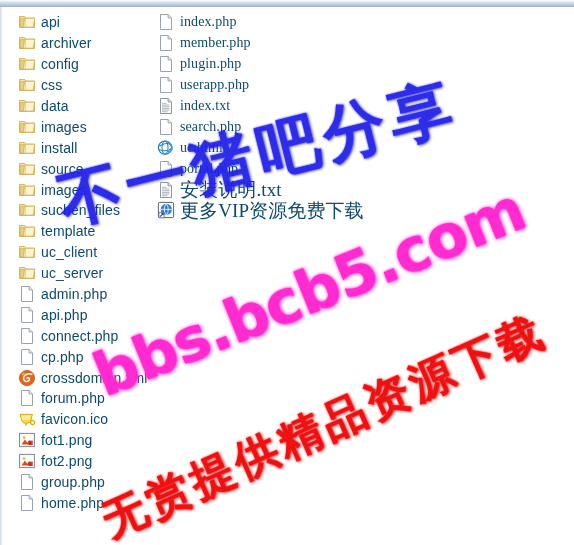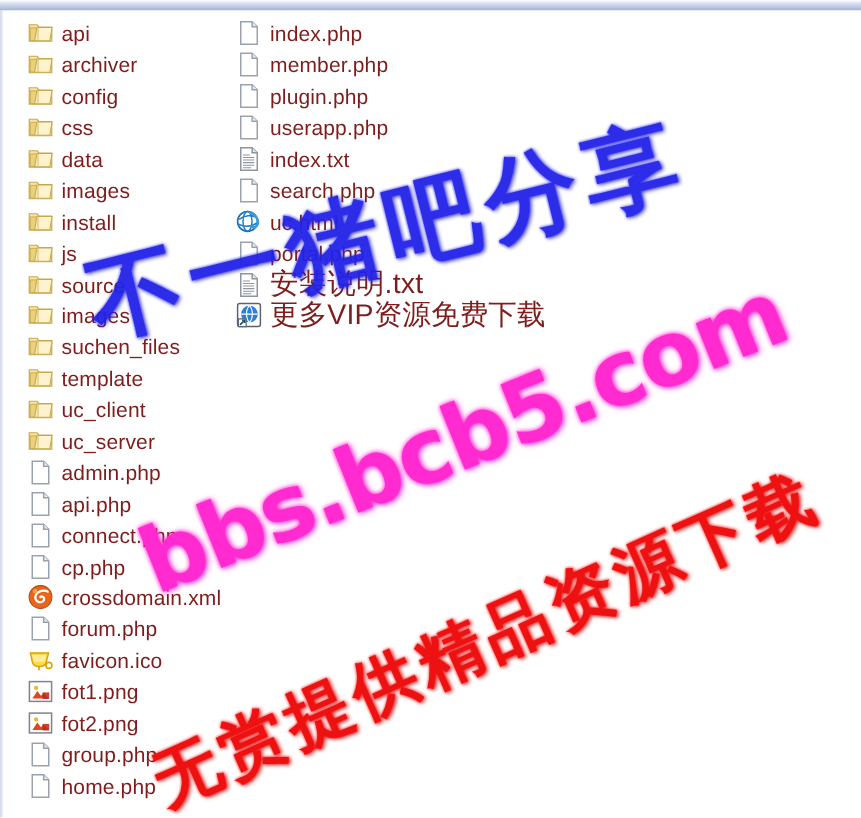--- a/index.html
+++ b/index.html
@@ -30,37 +30,37 @@
     background: #ffffff;
     overflow: hidden;
   }
 
   
   .col {
     position: absolute;
     top: 5px;
   }
   #col-left  { left: 16px;  width: 150px; }
-  #col-right { left: 155px; width: 200px; }
+  #col-right { left: 155px; width: 200px; font-family: Liberation Serif, serif; }
 
   .file-row {
     display: flex;
     align-items: center;
     height: 20.9px;
     white-space: nowrap;
   }
   .file-icon {
     width: 18px; height: 18px;
     margin-right: 5px;
     flex: 0 0 18px;
     position: relative;
   }
   .file-label {
     font-size: 14px;
-    color: #7f1d1d;
+    color: #0c4a6e;
     line-height: 1;
     letter-spacing: 0.1px;
   }
   .file-label.cjk { font-size: 19px; }
 
   
   .ic { width: 18px; height: 18px; display: block; }
 
   
   .wm {
@@ -177,31 +177,20 @@
       <div class="file-row">
         <span class="file-icon">
           <svg class="ic" viewBox="0 0 18 18">
             <path d="M1.5 3.5h5.2l1.3 1.6h8.5v9.4H1.5z" fill="#f6e3a6" stroke="#c8a94a" stroke-width=".8"></path>
             <path d="M2.2 5.6h4.1v8.4H2.2z" fill="#ead17c" stroke="#c8a94a" stroke-width=".6"></path>
             <path d="M6.6 5.3h10.1l-1.5 8.9H5.1z" fill="#fdf3cf" stroke="#c8a94a" stroke-width=".7"></path>
             <path d="M6.5 5.4h1.5v8.6H6.5z" fill="#d9bf6a" opacity=".55"></path>
           </svg>
         </span>
         <span class="file-label">install</span>
-      </div>
-      <div class="file-row">
-        <span class="file-icon">
-          <svg class="ic" viewBox="0 0 18 18">
-            <path d="M1.5 3.5h5.2l1.3 1.6h8.5v9.4H1.5z" fill="#f6e3a6" stroke="#c8a94a" stroke-width=".8"></path>
-            <path d="M2.2 5.6h4.1v8.4H2.2z" fill="#ead17c" stroke="#c8a94a" stroke-width=".6"></path>
-            <path d="M6.6 5.3h10.1l-1.5 8.9H5.1z" fill="#fdf3cf" stroke="#c8a94a" stroke-width=".7"></path>
-            <path d="M6.5 5.4h1.5v8.6H6.5z" fill="#d9bf6a" opacity=".55"></path>
-          </svg>
-        </span>
-        <span class="file-label">js</span>
       </div>
       <div class="file-row">
         <span class="file-icon">
           <svg class="ic" viewBox="0 0 18 18">
             <path d="M1.5 3.5h5.2l1.3 1.6h8.5v9.4H1.5z" fill="#f6e3a6" stroke="#c8a94a" stroke-width=".8"></path>
             <path d="M2.2 5.6h4.1v8.4H2.2z" fill="#ead17c" stroke="#c8a94a" stroke-width=".6"></path>
             <path d="M6.6 5.3h10.1l-1.5 8.9H5.1z" fill="#fdf3cf" stroke="#c8a94a" stroke-width=".7"></path>
             <path d="M6.5 5.4h1.5v8.6H6.5z" fill="#d9bf6a" opacity=".55"></path>
           </svg>
         </span>

